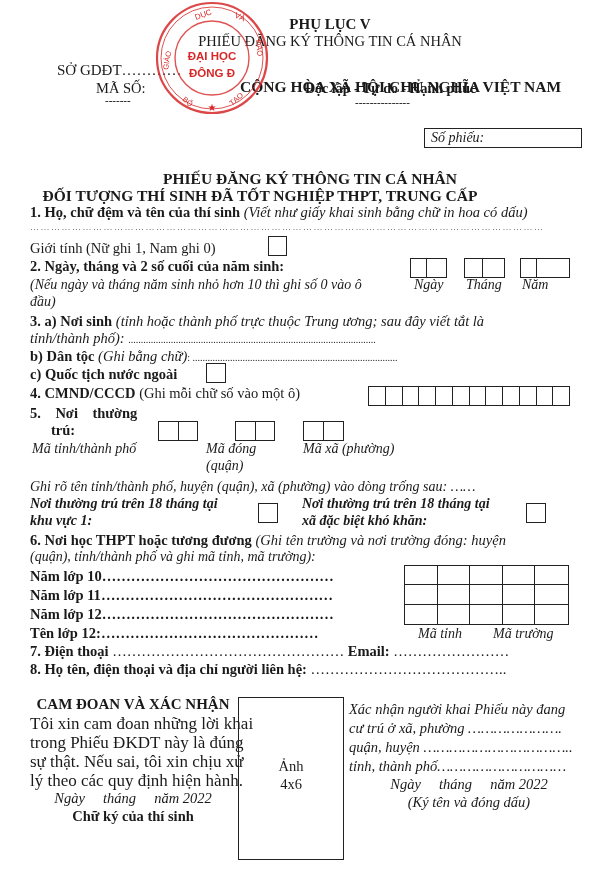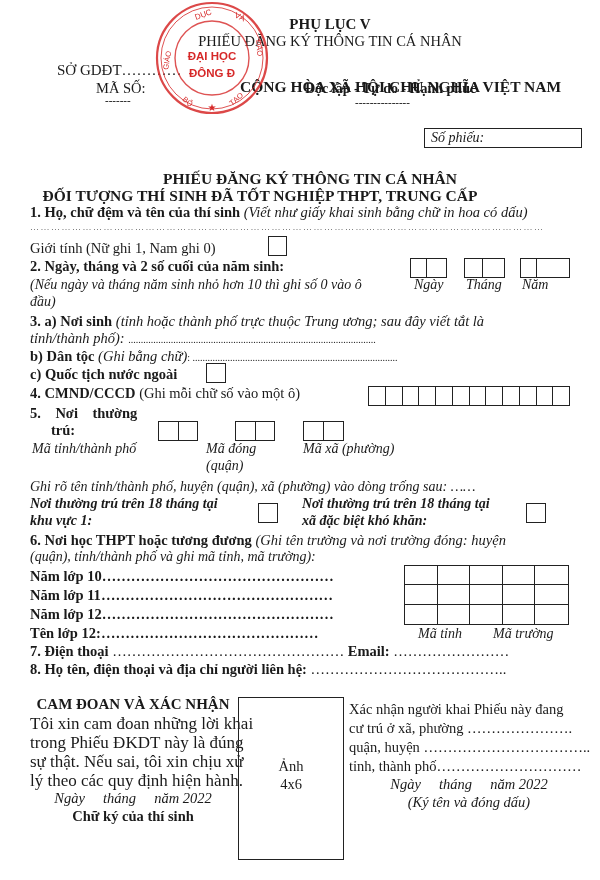--- a/index.html
+++ b/index.html
@@ -193,20 +193,20 @@
   <div>lý theo các quy định hiện hành.</div>
 </div>
 <div class="abs i c" style="left:28px;width:210px;top:790px;font-size:14.5px;white-space:pre;">Ngày     tháng     năm 2022</div>
 <div class="abs b c" style="left:28px;width:210px;top:808px;font-size:14.5px;">Chữ ký của thí sinh</div>
 
 <div class="box" style="left:238px;top:697px;width:106px;height:163px;border-width:1.3px;">
   <div class="c" style="position:absolute;left:0;width:100%;top:60px;font-size:14.5px;">Ảnh</div>
   <div class="c" style="position:absolute;left:0;width:100%;top:78px;font-size:14.5px;">4x6</div>
 </div>
 
-<div class="abs" style="left:349px;top:700px;font-size:14.5px;line-height:19px;">
+<div class="abs" style="left:349px;top:700px;font-size:14.5px;line-height:19px;font-style:italic;">
   <div>Xác nhận người khai Phiếu này đang</div>
   <div>cư trú ở xã, phường ………………….</div>
   <div>quận, huyện ……………………………..</div>
   <div>tỉnh, thành phố…………………………</div>
 </div>
 <div class="abs i c" style="left:349px;width:240px;top:776px;font-size:14.5px;white-space:pre;">Ngày     tháng     năm 2022</div>
 <div class="abs i c" style="left:349px;width:240px;top:794px;font-size:14.5px;">(Ký tên và đóng dấu)</div>
 
 </body></html>

